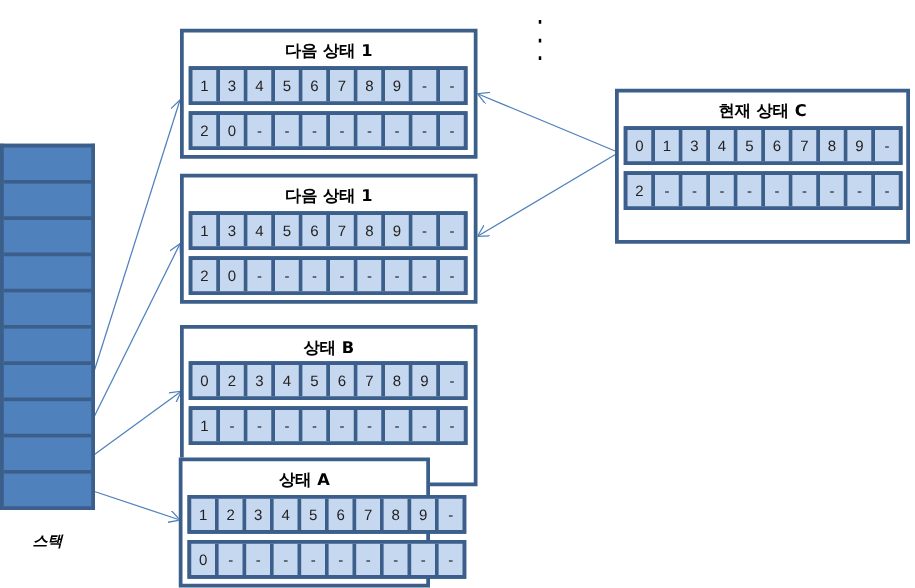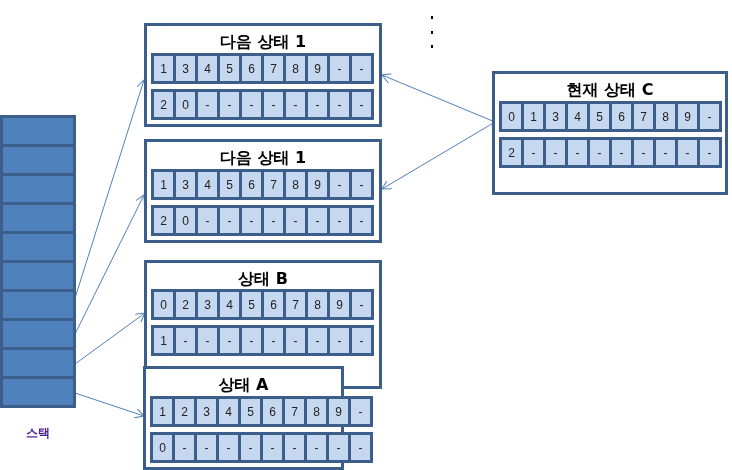--- a/index.html
+++ b/index.html
@@ -7,21 +7,21 @@
            font-family: "DejaVu Sans", "Liberation Sans", sans-serif; }
 
     .state-box {
       position: absolute;
       background: #ffffff;
       border: 3px solid #3b5f8a;
       box-sizing: border-box;
     }
     .state-title {
       position: absolute; left: 0; right: 0; top: 6px;
-      text-align: center; font-size: 16px; font-weight: bold; color: #000;
+      text-align: center; font-size: 13px; font-weight: bold; color: #000;
     }
     .cell-row {
       position: absolute; left: 4px;
       display: flex; gap: 0;
       border: 3px solid #3b5f8a;
       background: #3b5f8a;
       box-sizing: border-box;
     }
     .cell {
       width: 19px; height: 25px;
@@ -41,21 +41,21 @@
       box-sizing: border-box;
       background: #3b5f8a;
     }
     .stack-slot {
       height: 26px;
       background: #4f81bd;
       border-bottom: 3px solid #3b5f8a;
     }
     .stack-label {
       position: absolute; left: 26px; top: 425px;
-      font-size: 12px; font-weight: bold; color: #4c1d95;
+      font-size: 12px; font-weight: bold; color: #000000; font-style: italic;
     }
     .dots {
       position: absolute; left: 431px; top: 14px;
       width: 2px; height: 34px;
     }
     .dots span {
       position: absolute; left: 0; width: 2px; height: 3px; background: #000;
     }
     svg.arrows { position: absolute; left: 0; top: 0; }
   </style>

